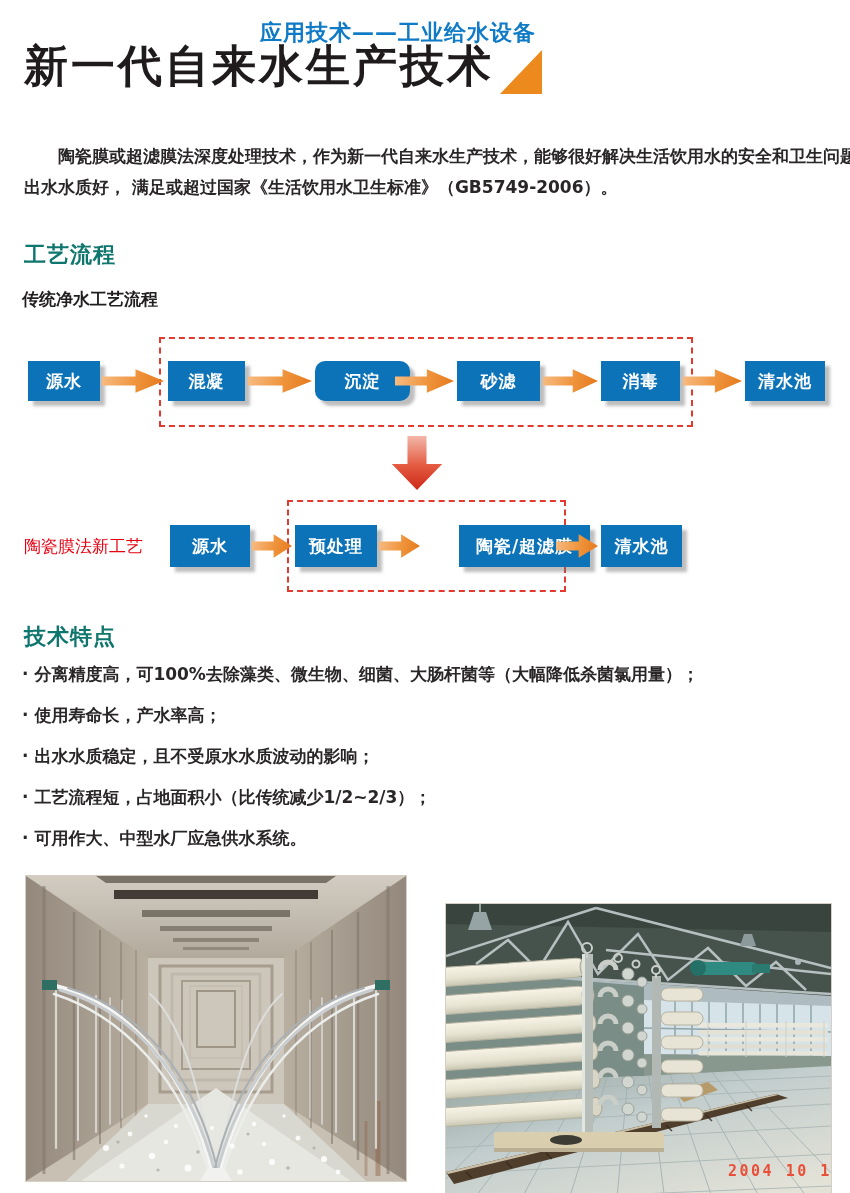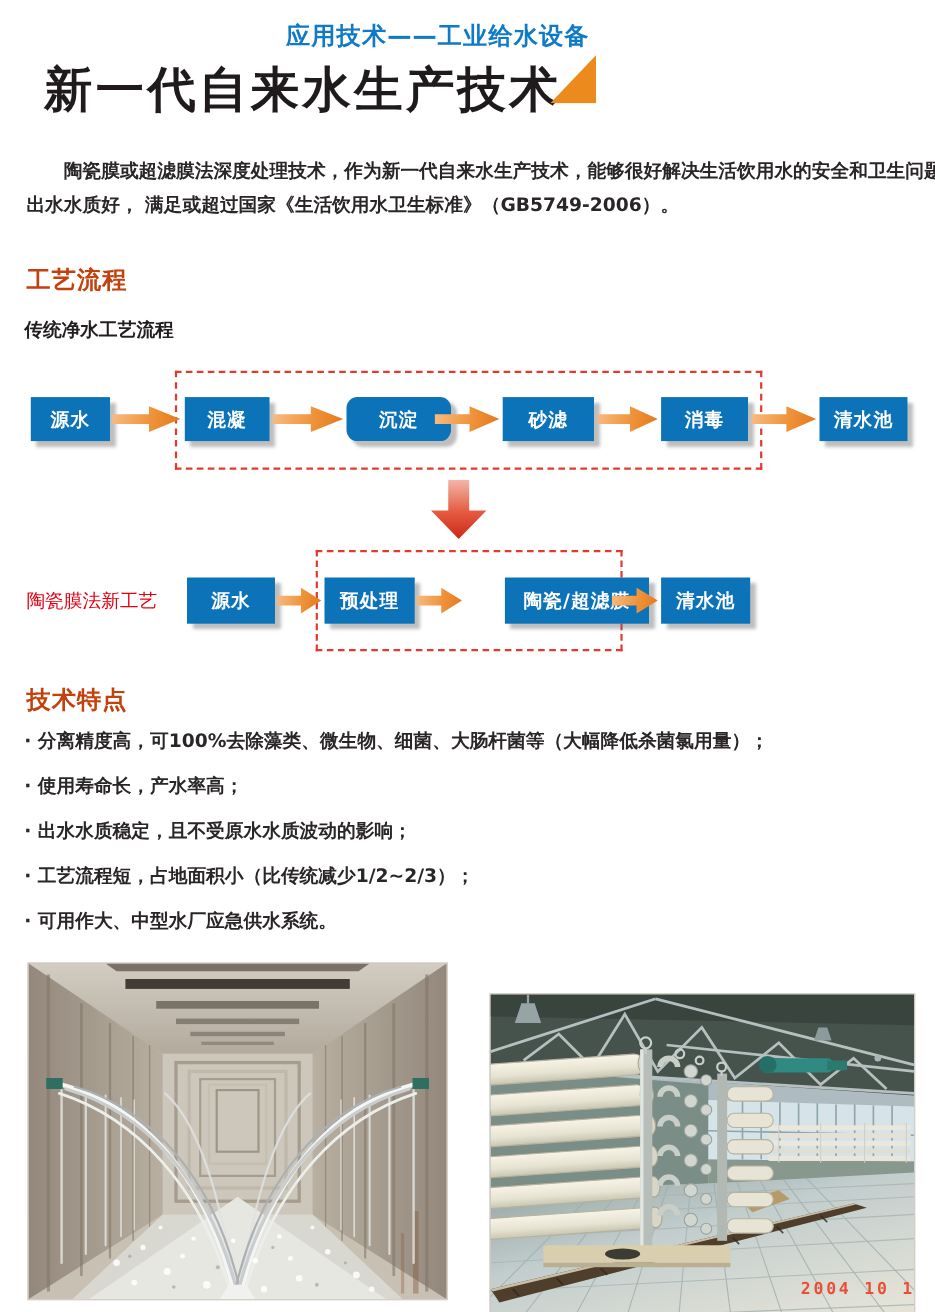--- a/index.html
+++ b/index.html
@@ -1,32 +1,32 @@
 <!DOCTYPE html>
 <html><head>
 <meta charset="utf-8">
 <style>
   html,body{margin:0;padding:0;background:#ffffff;}
   body{font-family:"DejaVu Sans", sans-serif;}
   .page{position:relative;width:850px;height:1193px;background:#fff;overflow:hidden;}
 
   .tagline{position:absolute;left:0;top:18px;width:796px;text-align:center;
     font-size:22px;font-weight:bold;color:#0f7ac5;letter-spacing:1px;}
-  .title{position:absolute;left:24px;top:42px;margin:16px;font-size:44px;line-height:1.1;
+  .title{position:absolute;left:24px;top:42px;margin:0;font-size:44px;line-height:1.1;
     font-weight:bold;color:#1f1b1c;letter-spacing:3px;white-space:nowrap;}
   .title-triangle{position:absolute;left:500px;top:50px;width:42px;height:44px;
     background:#ec8a1e;clip-path:polygon(100% 0,100% 100%,0 100%);}
 
   .intro{position:absolute;left:24px;top:141px;width:804px;font-size:17px;
     font-weight:bold;color:#2a2627;line-height:31px;}
   .intro .indent{text-indent:2em;white-space:nowrap;}
   .intro div{white-space:nowrap;}
 
   .section-heading{position:absolute;margin:0;font-size:22px;font-weight:bold;
-    color:#c2410c;letter-spacing:1px;}
+    color:#0f766e;letter-spacing:1px;}
   .sub-label{position:absolute;font-size:17px;font-weight:bold;color:#221e1f;text-align:right;}
 
   .dashed-outline{position:absolute;border:2px dashed #e23a2e;box-sizing:border-box;}
 
   .flow-box{position:absolute;height:40px;background:#0c73b8;color:#ffffff;
     display:flex;align-items:center;justify-content:center;
     font-size:17px;font-weight:bold;letter-spacing:1px;
     box-shadow:5px 5px 3px rgba(110,110,110,.45);}
 
   .arrow-right{position:absolute;height:28px;

